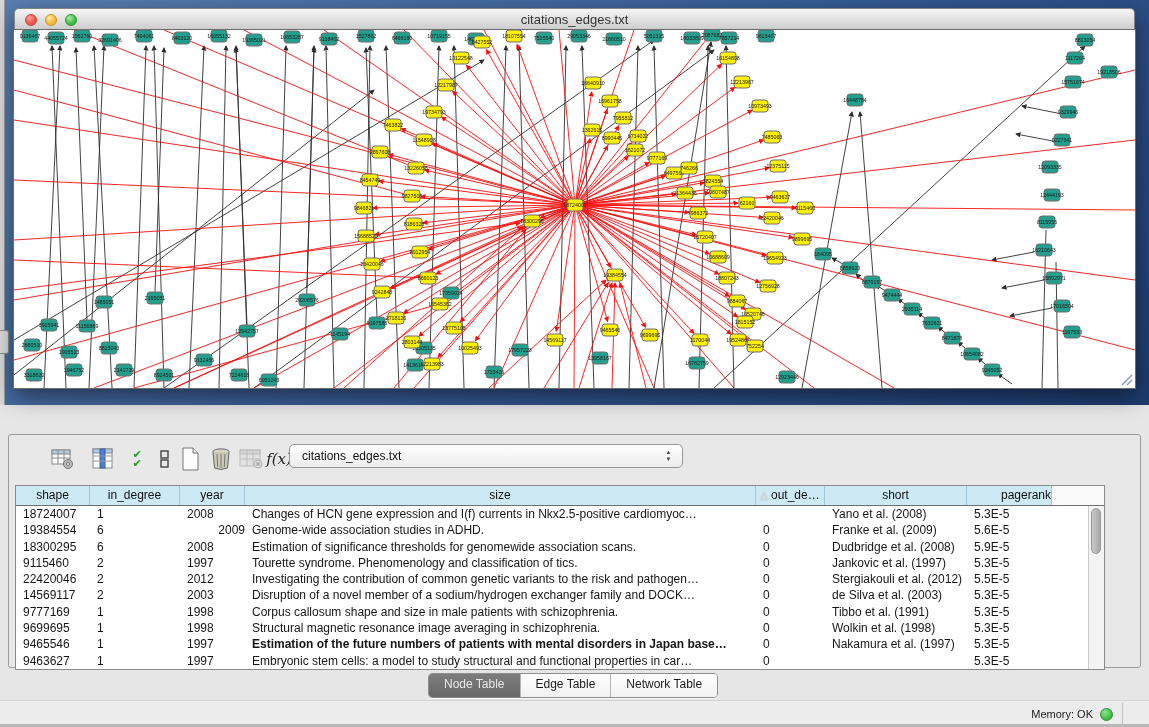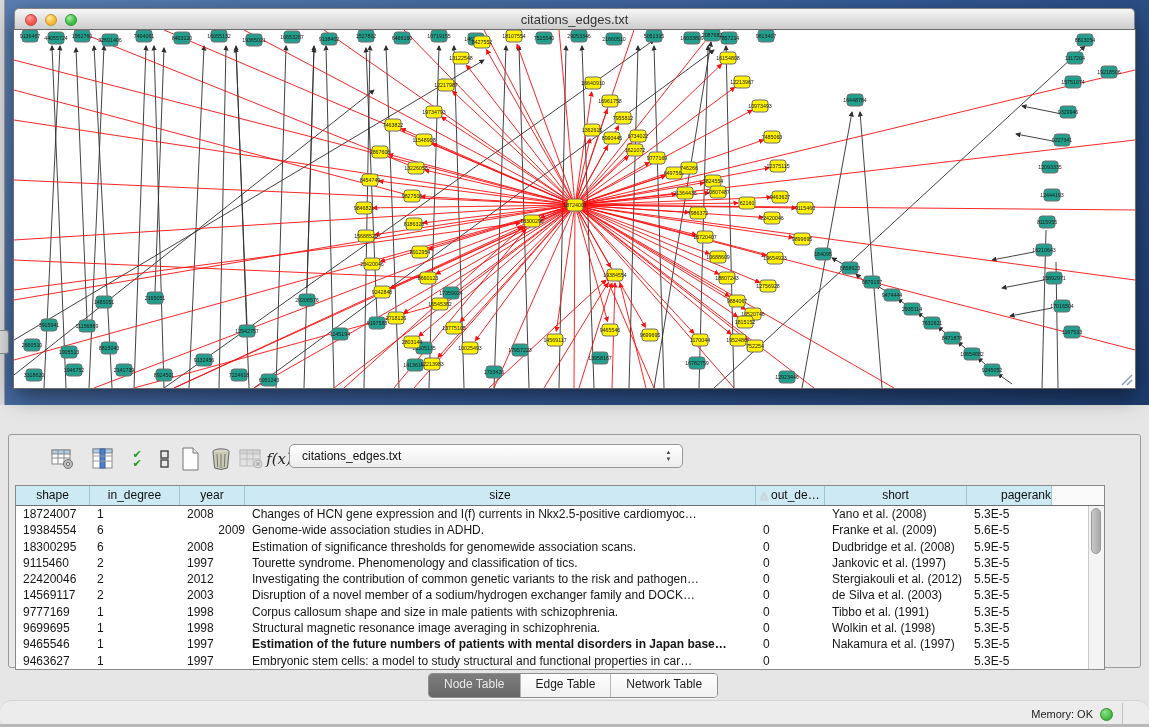--- a/index.html
+++ b/index.html
@@ -57,21 +57,21 @@
   .vscroll{position:absolute;right:0;top:20px;bottom:0;width:15px;background:#f4f4f4;border-left:1px solid #c9c9c9;}
   .vthumb{position:absolute;left:2px;top:2px;width:10px;height:46px;border-radius:6px;
           background:linear-gradient(90deg,#c9c9c9,#a8a8a8);border:1px solid #9a9a9a;box-sizing:border-box;}
   
   .tabs{position:absolute;left:428px;top:673px;height:23px;display:inline-flex;
         border:1px solid #8e8e8e;border-radius:4px;overflow:hidden;background:#fdfdfd;box-shadow:0 1px 0 rgba(255,255,255,.7);}
   .tab{padding:0 15px;font-size:12px;line-height:21px;color:#1c1c1c;border-right:1px solid #b5b5b5;background:linear-gradient(#ffffff,#f1f1f1);}
   .tab:last-child{border-right:none;}
   .tab.sel{background:linear-gradient(#7d7d7d,#676767);color:#e9e9e9;}
   
-  .statusbar{position:absolute;left:0;top:700px;width:1149px;height:27px;background:#ececec;border-top:1px solid #d4d4d4;box-sizing:border-box;border-radius:12px;}
+  .statusbar{position:absolute;left:0;top:700px;width:1149px;height:27px;background:#ececec;border-top:1px solid #d4d4d4;box-sizing:border-box;}
   .mem-label{position:absolute;right:56px;top:0;line-height:26px;font-size:11px;color:#222;}
   .mem-dot{position:absolute;right:36px;top:7px;width:13px;height:13px;border-radius:50%;
            background:radial-gradient(circle at 35% 30%,#8fe48f,#3cb83c 70%);border:1px solid #2e8c2e;box-sizing:border-box;}
   .status-sep{position:absolute;right:26px;top:2px;width:1px;height:22px;background:#c2c2c2;}
 </style>
 </head>
 <body>
 
 <div class="app">
 

